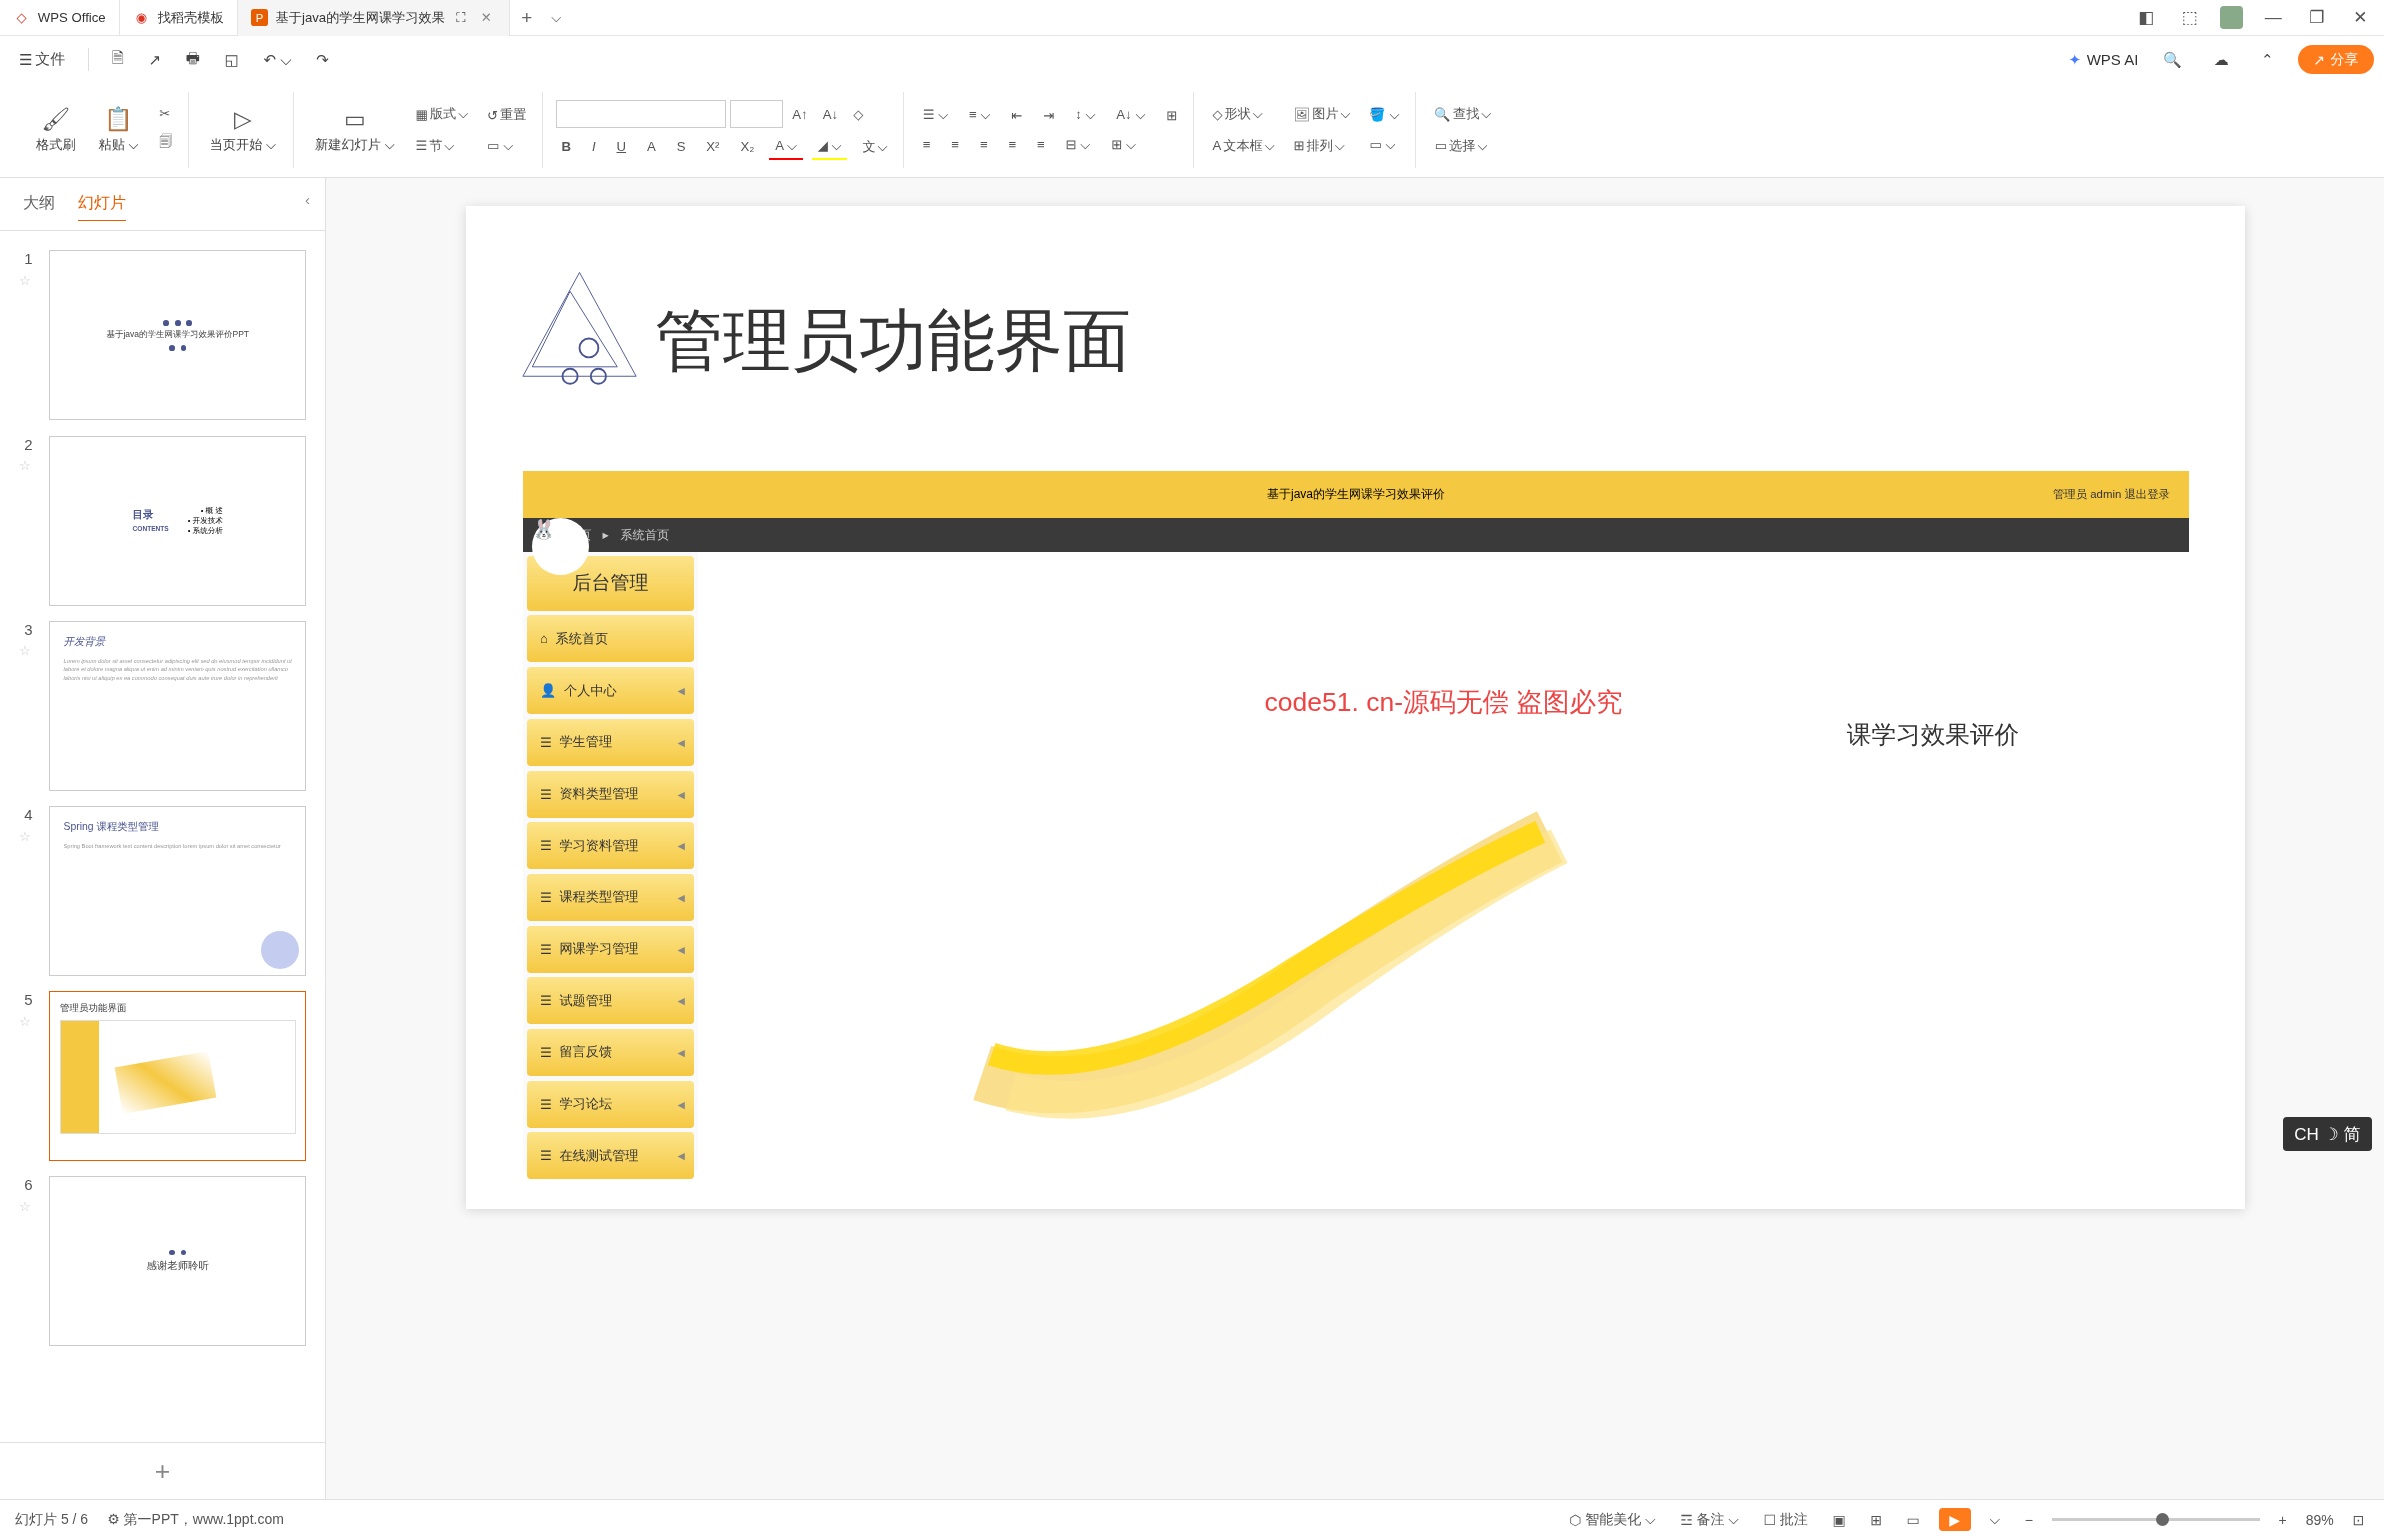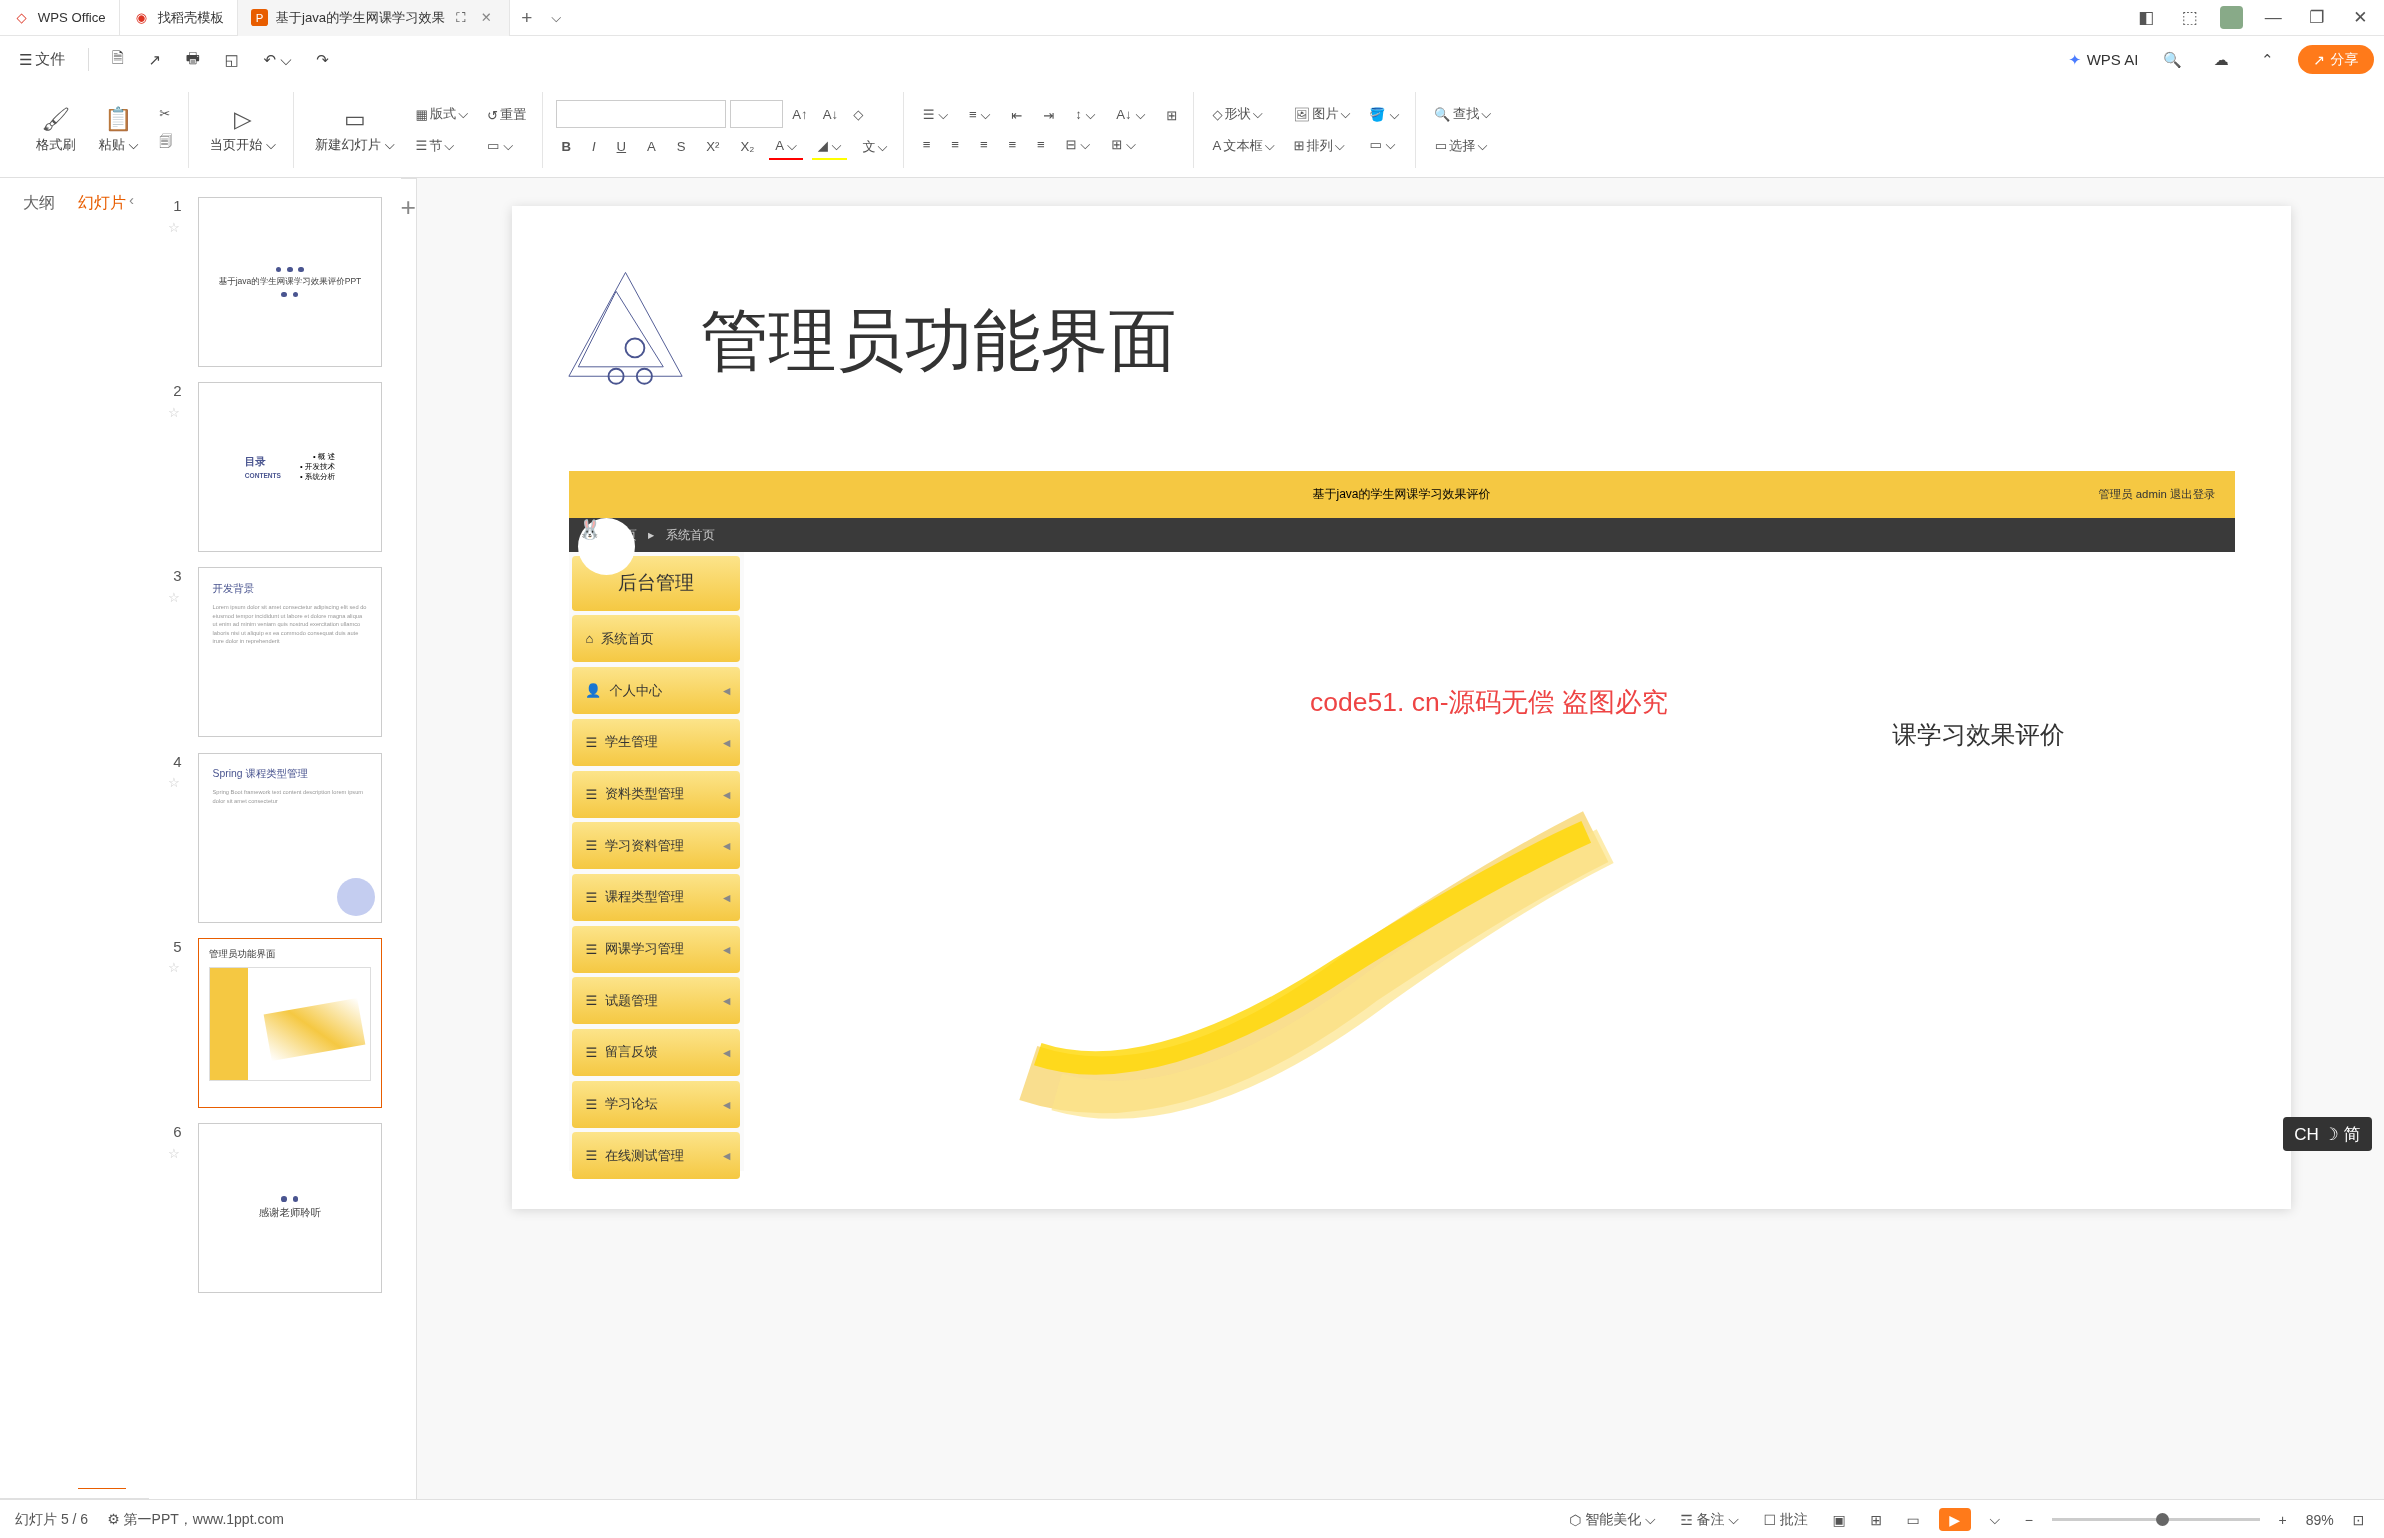--- a/index.html
+++ b/index.html
@@ -39,21 +39,21 @@
 .tool-btn { display: flex; flex-direction: column; align-items: center; justify-content: center; gap: 3.8px; padding: 3.8px 7.6px; font-size: 13.2px; color: #444; cursor: pointer; }
 .tool-btn-sm { padding: 3.8px 5.7px; color: #555; font-size: 13.2px; cursor: pointer; display: flex; align-items: center; gap: 1.9px; }
 .tool-icon { font-size: 23px; color: #555; }
 .font-select { width: 170px; height: 28px; border: 0.9px solid #ccc; background: #fff; padding: 0 7.6px; font-size: 13.2px; }
 .font-size-select { width: 53px; height: 28px; border: 0.9px solid #ccc; background: #fff; padding: 0 3.8px; font-size: 13.2px; }
 
 
 .main { display: flex; height: calc(1539px - 36px - 47px - 95px - 40px); position: relative; z-index: 2; }
 
 
-.slide-panel { width: 417px; border-right: 0.9px solid #e0e0e0; background: #fff; display: flex; flex-direction: row; }
+.slide-panel { width: 326px; border-right: 0.9px solid #e0e0e0; background: #fff; display: flex; flex-direction: column; }
 .panel-tabs { display: flex; gap: 23px; padding: 9.5px 23px; border-bottom: 0.9px solid #e0e0e0; position: relative; }
 .panel-tab { font-size: 16px; color: #666; padding: 5.7px 0; cursor: pointer; }
 .panel-tab.active { color: #e85d00; border-bottom: 1.9px solid #e85d00; }
 .panel-collapse { position: absolute; right: 15px; top: 13.2px; color: #888; cursor: pointer; }
 .slides-list { flex: 1; overflow-y: auto; padding: 11.4px 0; }
 .slide-item { display: flex; gap: 11.4px; padding: 7.6px 19px; }
 .slide-num { width: 19px; font-size: 15px; color: #555; text-align: center; }
 .slide-star { color: #ccc; font-size: 13.2px; cursor: pointer; display: block; margin-top: 5.7px; }
 .slide-thumb { width: 301px; height: 170px; background: #fff; border: 0.9px solid #ccc; border-radius: 0; position: relative; overflow: hidden; font-size: 9.5px; }
 .slide-item.selected .slide-thumb { border: 1.9px solid #e85d00; }
@@ -341,21 +341,21 @@
               <div style="font-size:7.6px;text-align:right;">• <span>概 述</span><br>• <span>开发技术</span><br>• <span>系统分析</span></div>
             </div>
           </div>
       </div>
       <div class="slide-item">
         <div>
             <div class="slide-num">3</div>
             <div class="slide-star">☆</div>
           </div>
         <div class="slide-thumb">
-            <div style="padding:13.2px;">
+            <div style="padding:13.2px;font-style:italic;">
               <div style="font-size:10.4px;color:#4a5590;">开发背景</div>
               <div style="margin-top:7.6px;font-size:5.7px;color:#999;line-height:1.5;">Lorem ipsum dolor sit amet consectetur adipiscing elit sed do eiusmod tempor incididunt ut labore et dolore magna aliqua ut enim ad minim veniam quis nostrud exercitation ullamco laboris nisi ut aliquip ex ea commodo consequat duis aute irure dolor in reprehenderit</div>
             </div>
           </div>
       </div>
       <div class="slide-item">
         <div>
             <div class="slide-num">4</div>
             <div class="slide-star">☆</div>
           </div>

